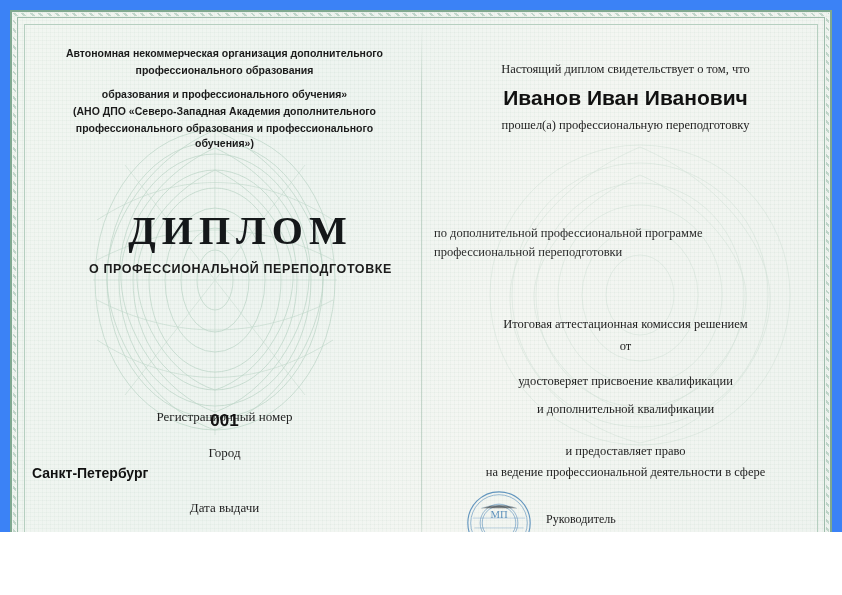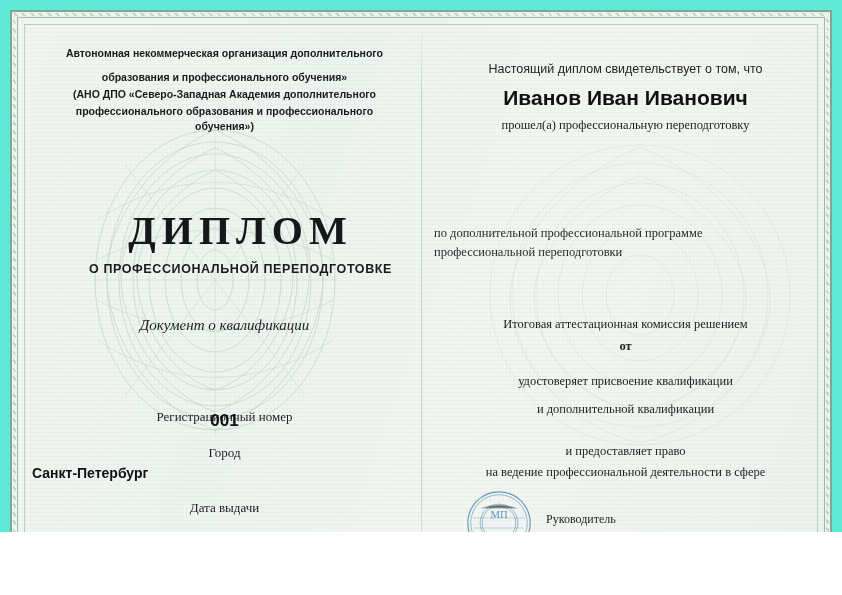--- a/index.html
+++ b/index.html
@@ -8,21 +8,21 @@
     background: #ffffff;
   }
   body {
     font-family: "Liberation Sans", sans-serif;
   }
   .page {
     position: relative;
     width: 842px;
     height: 532px;
     overflow: hidden;
-    background: #5eead4;
+    background: #3b82f6;
   }
   
   .paper {
     position: absolute;
     left: 10px;
     top: 10px;
     width: 822px;
     height: 575px;
     background:
       repeating-linear-gradient(0deg, rgba(120,165,140,0.055) 0px, rgba(120,165,140,0.055) 1px, rgba(255,255,255,0) 1px, rgba(255,255,255,0) 4px),
@@ -193,21 +193,21 @@
     font-family: "Liberation Serif", serif;
     font-size: 13px;
     color: #232323;
   }
 
   
   .r-intro {
     position: absolute;
     left: 0; top: 30px; width: 395px;
     text-align: center;
-    font-family: Liberation Sans, sans-serif;
+    font-family: Liberation Serif, serif;
     font-size: 12.5px;
     color: #232323;
   }
   .r-name {
     position: absolute;
     left: 0; top: 54px; width: 395px;
     text-align: center;
     font-size: 21px;
     font-weight: bold;
     color: #111;
@@ -245,21 +245,20 @@
     font-size: 12.5px;
     color: #232323;
   }
   .r-ot {
     position: absolute;
     left: 0; top: 307px; width: 395px;
     text-align: center;
     font-family: "Liberation Serif", serif;
     font-size: 12.5px;
     color: #232323;
-    font-weight: bold;
   }
   .r-qual {
     position: absolute;
     left: 0; top: 330px; width: 395px;
     text-align: center;
     font-family: "Liberation Serif", serif;
     font-size: 12.5px;
     color: #232323;
     margin-top: 12px;
   }
@@ -361,32 +360,32 @@
           <ellipse rx="34" ry="40"></ellipse>
           <path d="M0,-148 C84,-112 132,-44 130,6 C128,70 70,132 0,148 C-70,132 -128,70 -130,6 C-132,-44 -84,-112 0,-148 Z"></path>
           <path d="M0,-120 C68,-90 108,-34 106,4 C104,56 56,108 0,120 C-56,108 -104,56 -106,4 C-108,-34 -68,-90 0,-120 Z"></path>
         </g>
       </g>
     </svg>
 
     <div class="left-pane">
       <div class="org-block">
         <div class="line">Автономная некоммерческая организация дополнительного</div>
+        <div class="line">профессионального образования</div>
         <div class="org-gap"></div>
         <div class="line">образования и профессионального обучения»</div>
         <div class="line">(АНО ДПО «Северо-Западная Академия дополнительного</div>
         <div class="line">профессионального образования и профессионального обучения»)</div>
       </div>
 
       <div class="title-wrap">
         <div class="doc-title">ДИПЛОМ</div>
         <div class="doc-subtitle">О ПРОФЕССИОНАЛЬНОЙ ПЕРЕПОДГОТОВКЕ</div>
       </div>
 
-      <div class="doc-kind">Документ о квалификации</div>
 
       <div class="reg-label">Регистрационный номер</div>
       <div class="reg-value">001</div>
 
       <div class="city-label">Город</div>
       <div class="city-value">Санкт-Петербург</div>
 
       <div class="date-label">Дата выдачи</div>
     </div>
 

